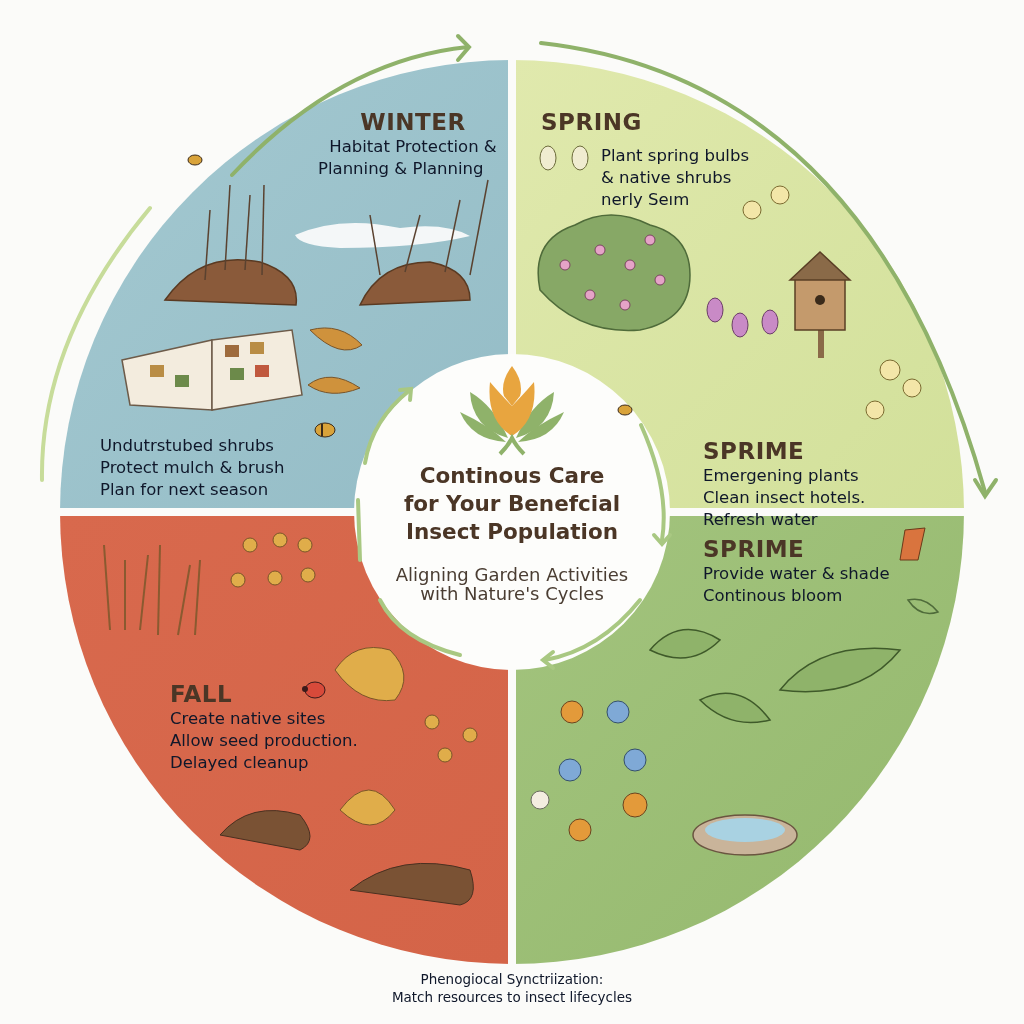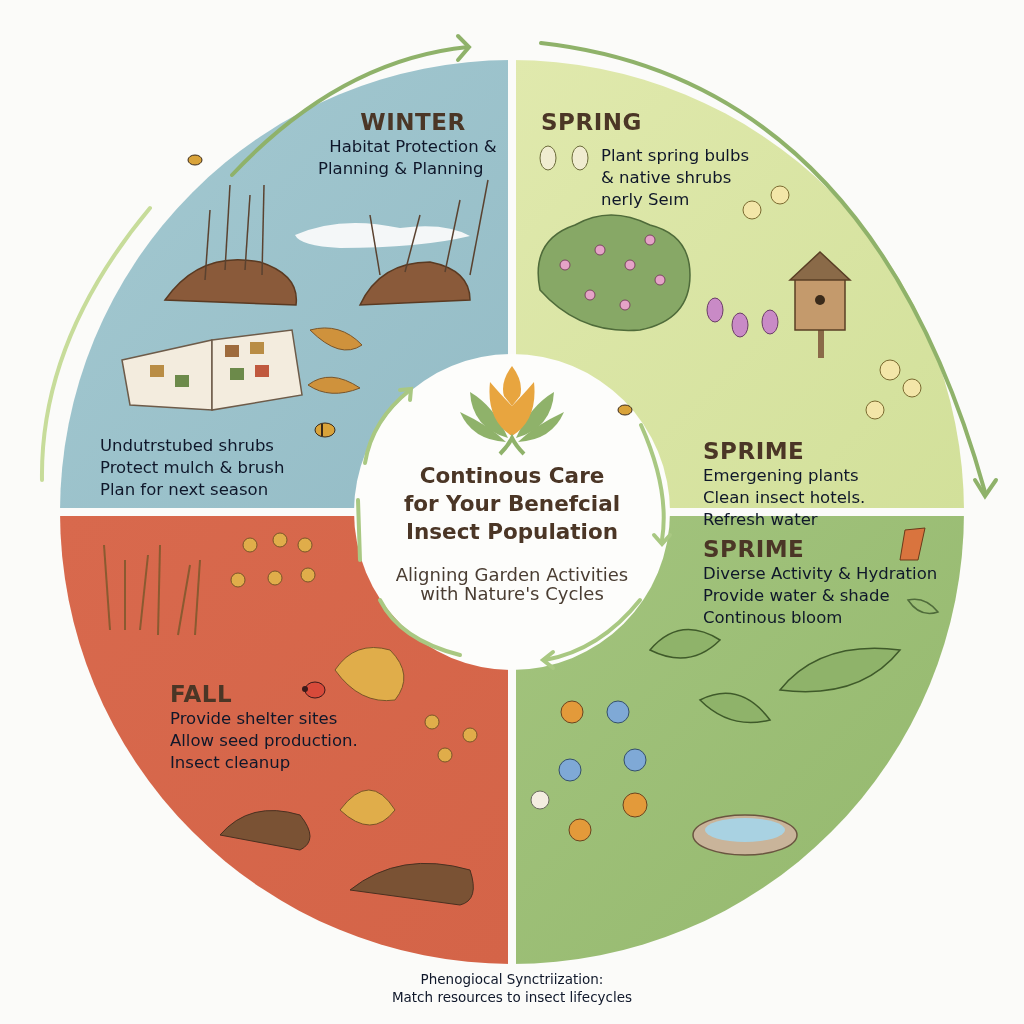--- a/index.html
+++ b/index.html
@@ -243,30 +243,29 @@
 
   <div class="qtext" style="left:703px; top:402px;margin-top:35px;">
     <div class="qtitle">SPRIME</div>
     <div class="qline">Emergening plants</div>
     <div class="qline">Clean insect hotels.</div>
     <div class="qline">Refresh water</div>
   </div>
 
   <div class="qtext" style="left:703px; top:535px;">
     <div class="qtitle">SPRIME</div>
-    <div class="qline">Diverse Activity &amp; Hydration</div>
     <div class="qline">Provide water &amp; shade</div>
     <div class="qline">Continous bloom</div>
   </div>
 
   <div class="qtext" style="left:170px; top:680px;">
     <div class="qtitle">FALL</div>
-    <div class="qline">Provide shelter sites</div>
+    <div class="qline">Create native sites</div>
     <div class="qline">Allow seed production.</div>
-    <div class="qline">Insect cleanup</div>
+    <div class="qline">Delayed cleanup</div>
   </div>
 
   <div class="center-title">
     <div>Continous Care</div>
     <div>for Your Benefcial</div>
     <div>Insect Population</div>
   </div>
   <div class="center-sub">
     <div>Aligning Garden Activities</div>
     <div>with Nature's Cycles</div>

